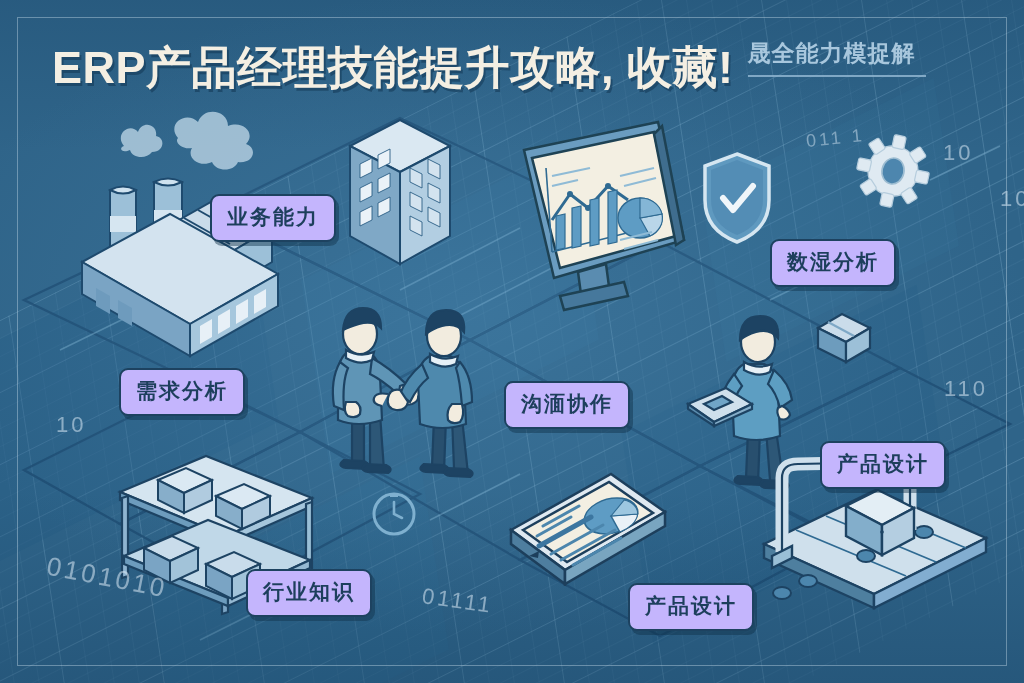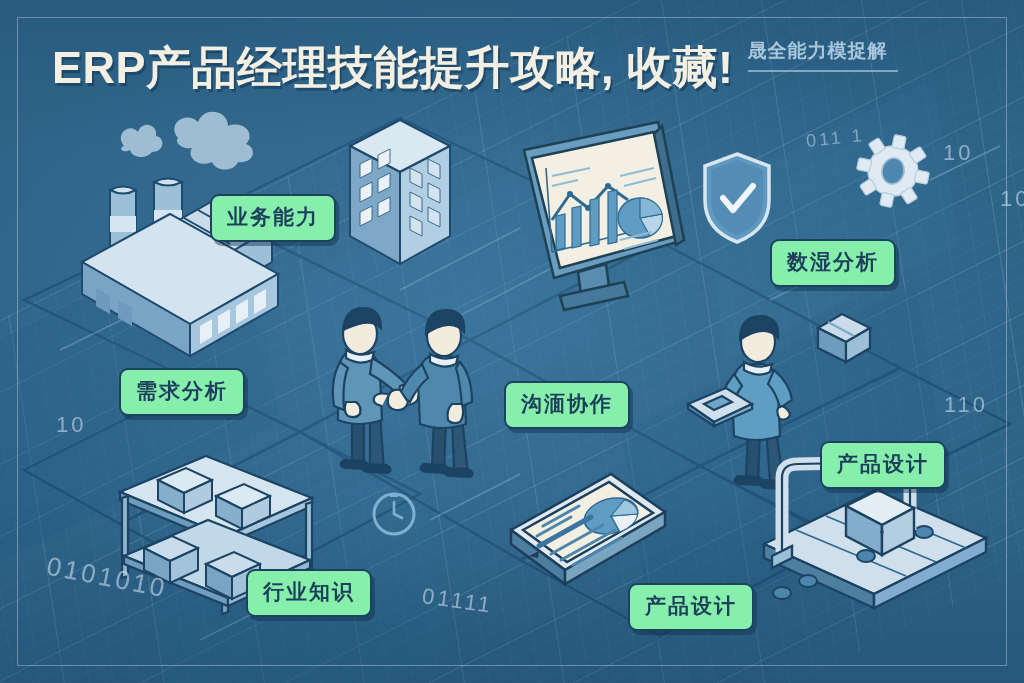--- a/index.html
+++ b/index.html
@@ -71,35 +71,35 @@
   .title-main {
     font-size: 45px;
     font-weight: 700;
     color: #f4efe3;
     letter-spacing: 0.5px;
     text-shadow: 2px 3px 0 rgba(18,54,84,0.55);
     white-space: nowrap;
   }
   .subtitle-box { position: relative; padding-bottom: 8px; }
   .title-sub {
-    font-size: 19px;
+    font-size: 23px;
     font-weight: 700;
     color: #a8c7dd;
     letter-spacing: 1px;
     white-space: nowrap;
   }
   .sub-rule {
     position: absolute; left: 0; right: -10px; bottom: 0;
     height: 2px; background: #8fb5d0; opacity: 0.85;
   }
 
   
   .pill {
     position: absolute;
-    background: #86efac;
+    background: #c4b5fd;
     color: #1d3f5c;
     border: 2.5px solid #1d4260;
     border-radius: 9px;
     font-size: 21px;
     font-weight: 700;
     letter-spacing: 2px;
     padding: 7px 15px 9px 15px;
     white-space: nowrap;
     box-shadow: 3px 4px 0 rgba(16,48,74,0.45);
     z-index: 45;
@@ -157,21 +157,21 @@
       <path d="M 200 640 L 300 590"></path>
       <path d="M 930 180 L 1000 146"></path>
     </g>
   </svg>
 
   <div class="vignette"></div>
 
   <div class="bin s" style="left:806px; top:128px; transform:rotate(-6deg);">011 1</div>
   <div class="bin" style="left:943px; top:140px;">10</div>
   <div class="bin" style="left:1000px; top:186px;">101</div>
-  <div class="bin" style="left:944px; top:392px;">110</div>
+  <div class="bin" style="left:944px; top:376px;">110</div>
   <div class="bin" style="left:56px; top:412px;">10</div>
   <div class="bin b" style="left:46px; top:562px; transform:rotate(11deg);">0101010</div>
   <div class="bin" style="left:422px; top:588px; transform:rotate(8deg);">01111</div>
 
   <div class="title-wrap">
     <div class="title-main">ERP产品经理技能提升攻略, 收藏!</div>
     <div class="subtitle-box">
       <div class="title-sub">晟全能力模捉解</div>
       <div class="sub-rule"></div>
     </div>

